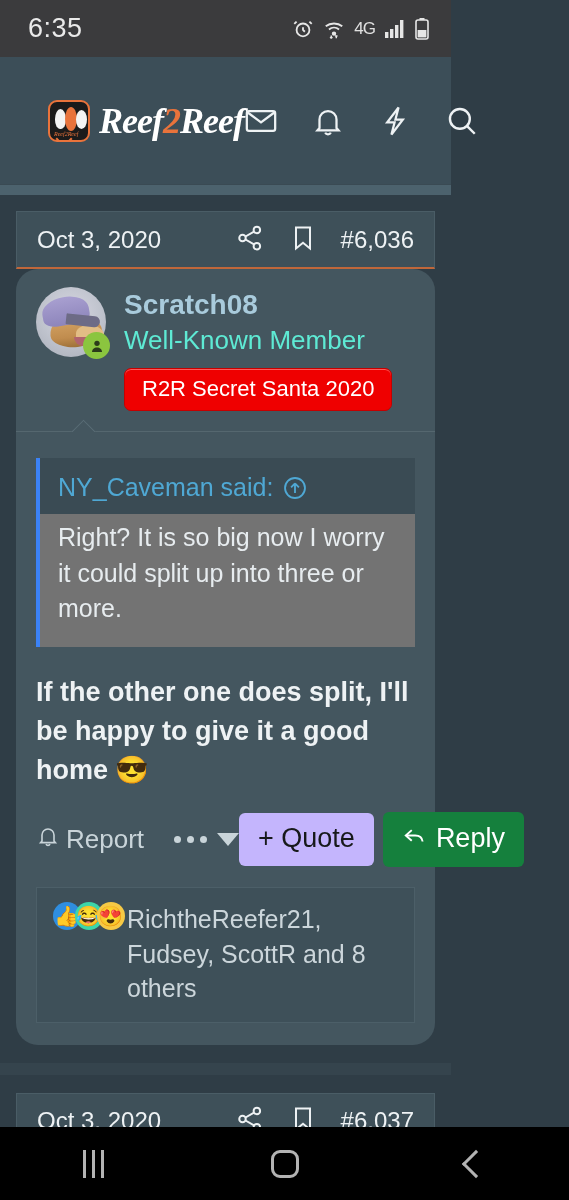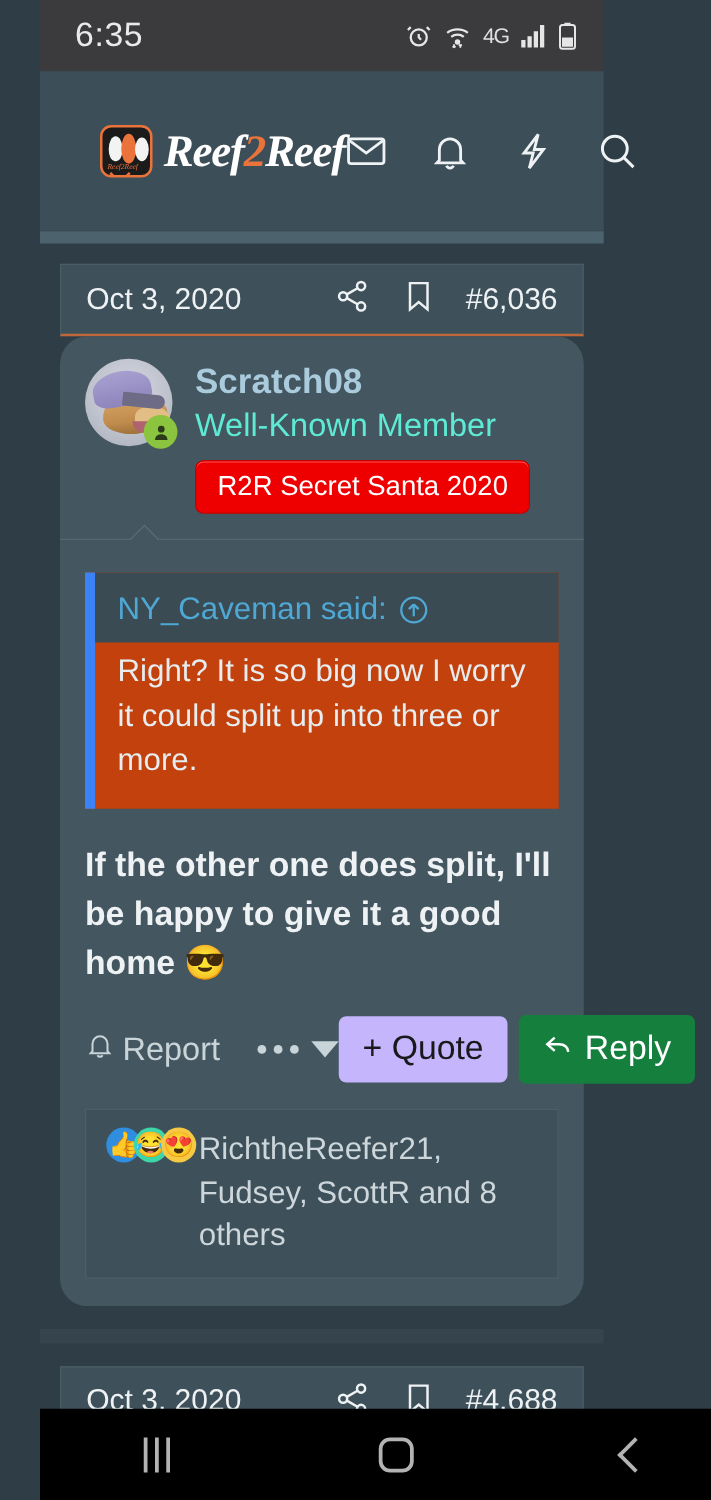--- a/index.html
+++ b/index.html
@@ -2,21 +2,21 @@
 <html><head>
 <meta charset="utf-8">
 <style>
   * { box-sizing: border-box; margin: 0; padding: 0; }
   html, body {
     width: 569px; height: 1200px;
     background: #2f3d46;
     font-family: "Liberation Sans", sans-serif;
     overflow: hidden;
   }
-  .phone { position: relative; width: 451px; height: 1200px; background: #2f3d46; margin-left: 32px; }
+  .phone { position: relative; width: 451px; height: 1200px; background: #2f3d46; }
 
   
   .statusbar {
     height: 57px; background: #3b3b3d; color: #e9e9e9;
     display: flex; align-items: center; justify-content: space-between;
     padding: 0 22px 0 28px;
   }
   .status-time { font-size: 27px; letter-spacing: .5px; color: #eaeaea; }
   .status-icons { display: flex; align-items: center; gap: 9px; }
   .status-icons svg { display: block; }
@@ -102,21 +102,21 @@
   }
   .bubble-caret::after {
     content: ""; position: absolute; left: 3px; top: 6px; width: 20px; height: 20px;
     background: #44565f; border-left: 1px solid #5a6d76; border-top: 1px solid #5a6d76;
     transform: rotate(45deg);
   }
   .user-sep { height: 1px; background: #55676f; }
 
   .post-content { padding: 26px 20px 0 20px; }
   .quote {
-    border-left: 8px solid #3b82f6; background: #c2410c; margin-bottom: 10px;
+    border-left: 4px solid #3b82f6; background: #737373; margin-bottom: 10px;
   }
   .quote-head {
     padding: 15px 18px 12px; font-size: 25px; color: #4fa8d4;
     display: flex; align-items: center; gap: 9px; background: #3a4b54;
   }
   .quote-head svg { display: block; }
   .quote-text { padding: 6px 18px 20px; font-size: 25px; line-height: 1.42; color: #e7ecef; }
 
   .body-text { font-size: 27px; line-height: 1.45; color: #eef2f4; padding: 16px 0 0; font-weight: bold; }
   .emoji { font-size: 27px; }
@@ -376,21 +376,21 @@
                 <circle cx="6" cy="12" r="2.6"></circle>
                 <circle cx="17.5" cy="18.5" r="2.6"></circle>
               <path d="M8.4 10.8l6.8-3.9M8.4 13.2l6.8 3.9"></path>
             </svg>
           </span>
           <span>
             <svg width="28" height="28" viewBox="0 0 24 24" fill="none" stroke="#eef2f4" stroke-width="1.7">
               <path d="M6 3h12v18l-6-5-6 5z"></path>
             </svg>
           </span>
-          <span class="post-num">#4,688</span>
+          <span class="post-num">#6,037</span>
         </div>
       </div>
       <div class="post-body">
         <div class="user-block" style="padding-bottom:0;">
           <div class="avatar-wrap">
             <div class="avatar" style="background:linear-gradient(180deg,#cfd6da 0%,#b9c2c6 45%,#8e9498 100%);">
               <div style="position:absolute;left:0;bottom:0;width:70px;height:26px;background:#6e7578;"></div>
               <div style="position:absolute;left:8px;bottom:8px;width:24px;height:14px;background:#e8eaea;border-radius:3px;"></div>
               <div style="position:absolute;left:36px;bottom:8px;width:26px;height:14px;background:#dfe2e2;border-radius:3px;"></div>
               <div style="position:absolute;left:28px;top:6px;width:3px;height:30px;background:#4b5154;"></div>

